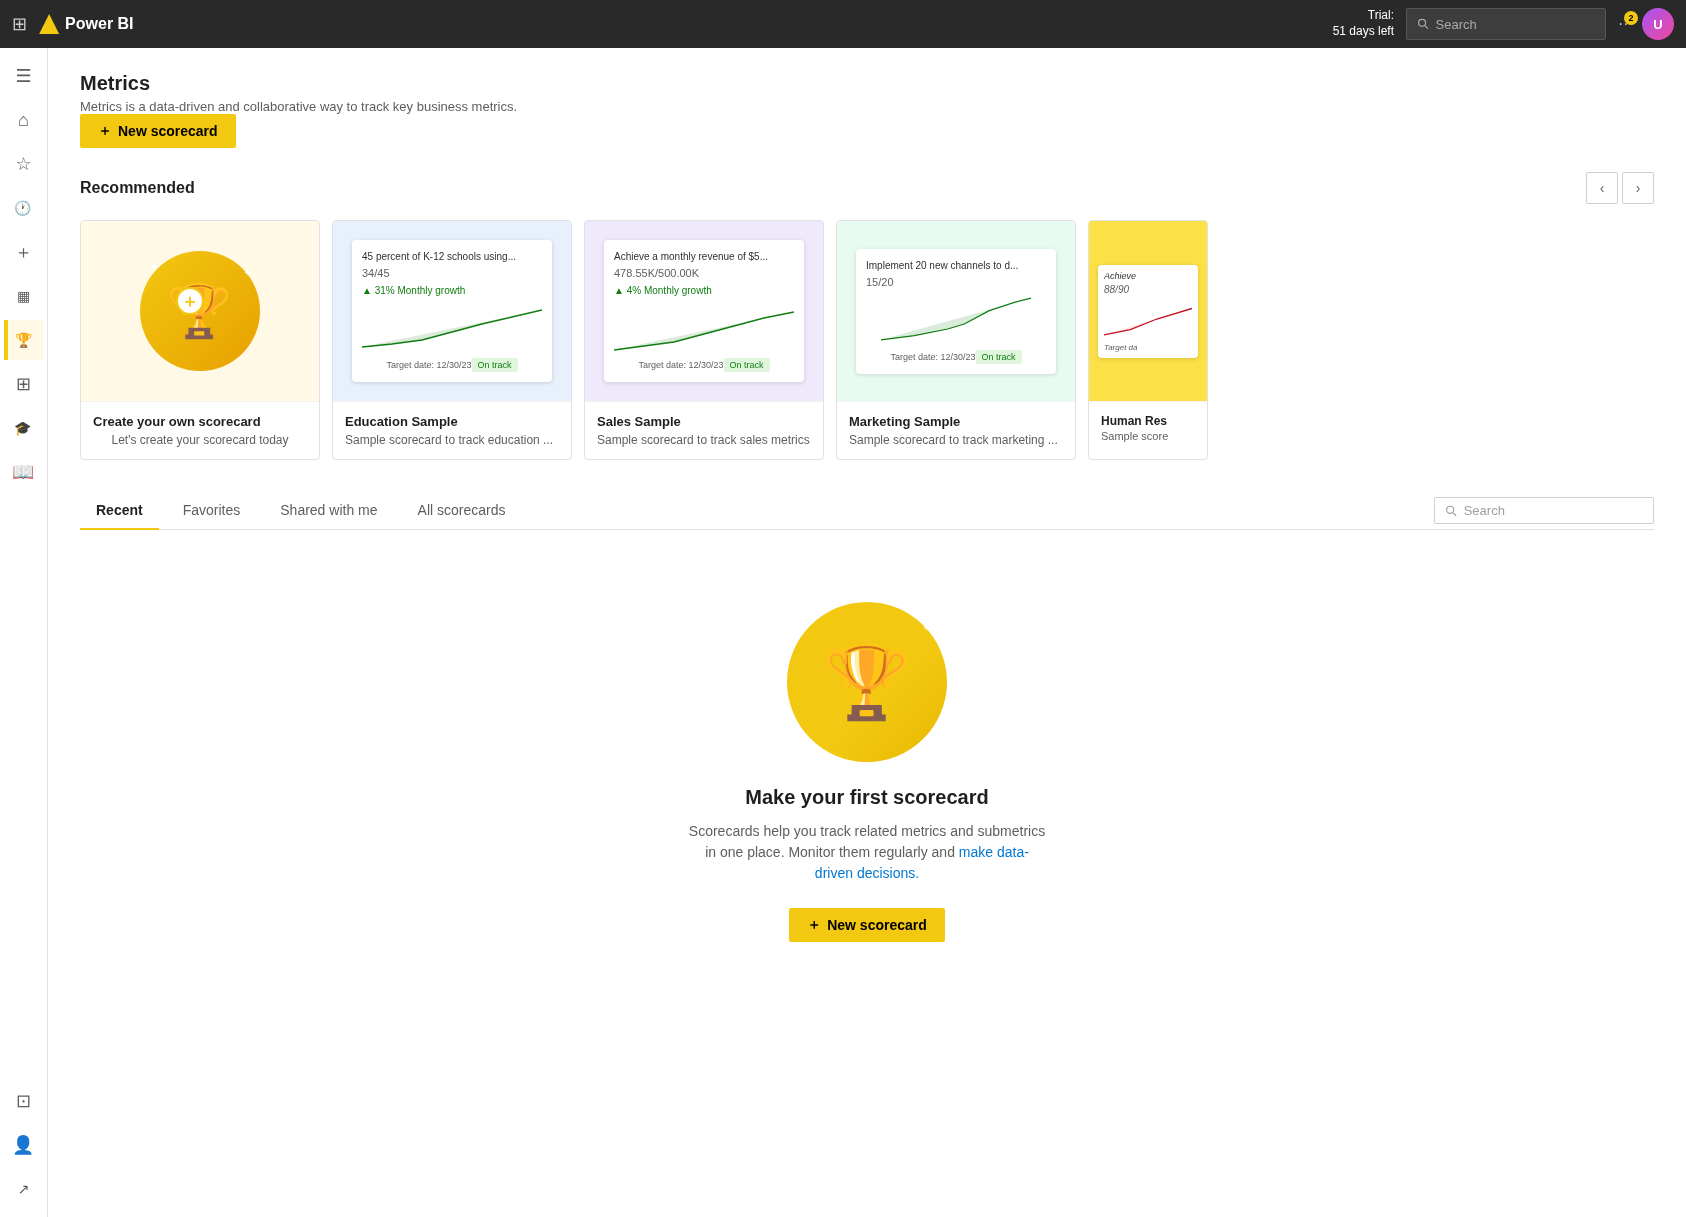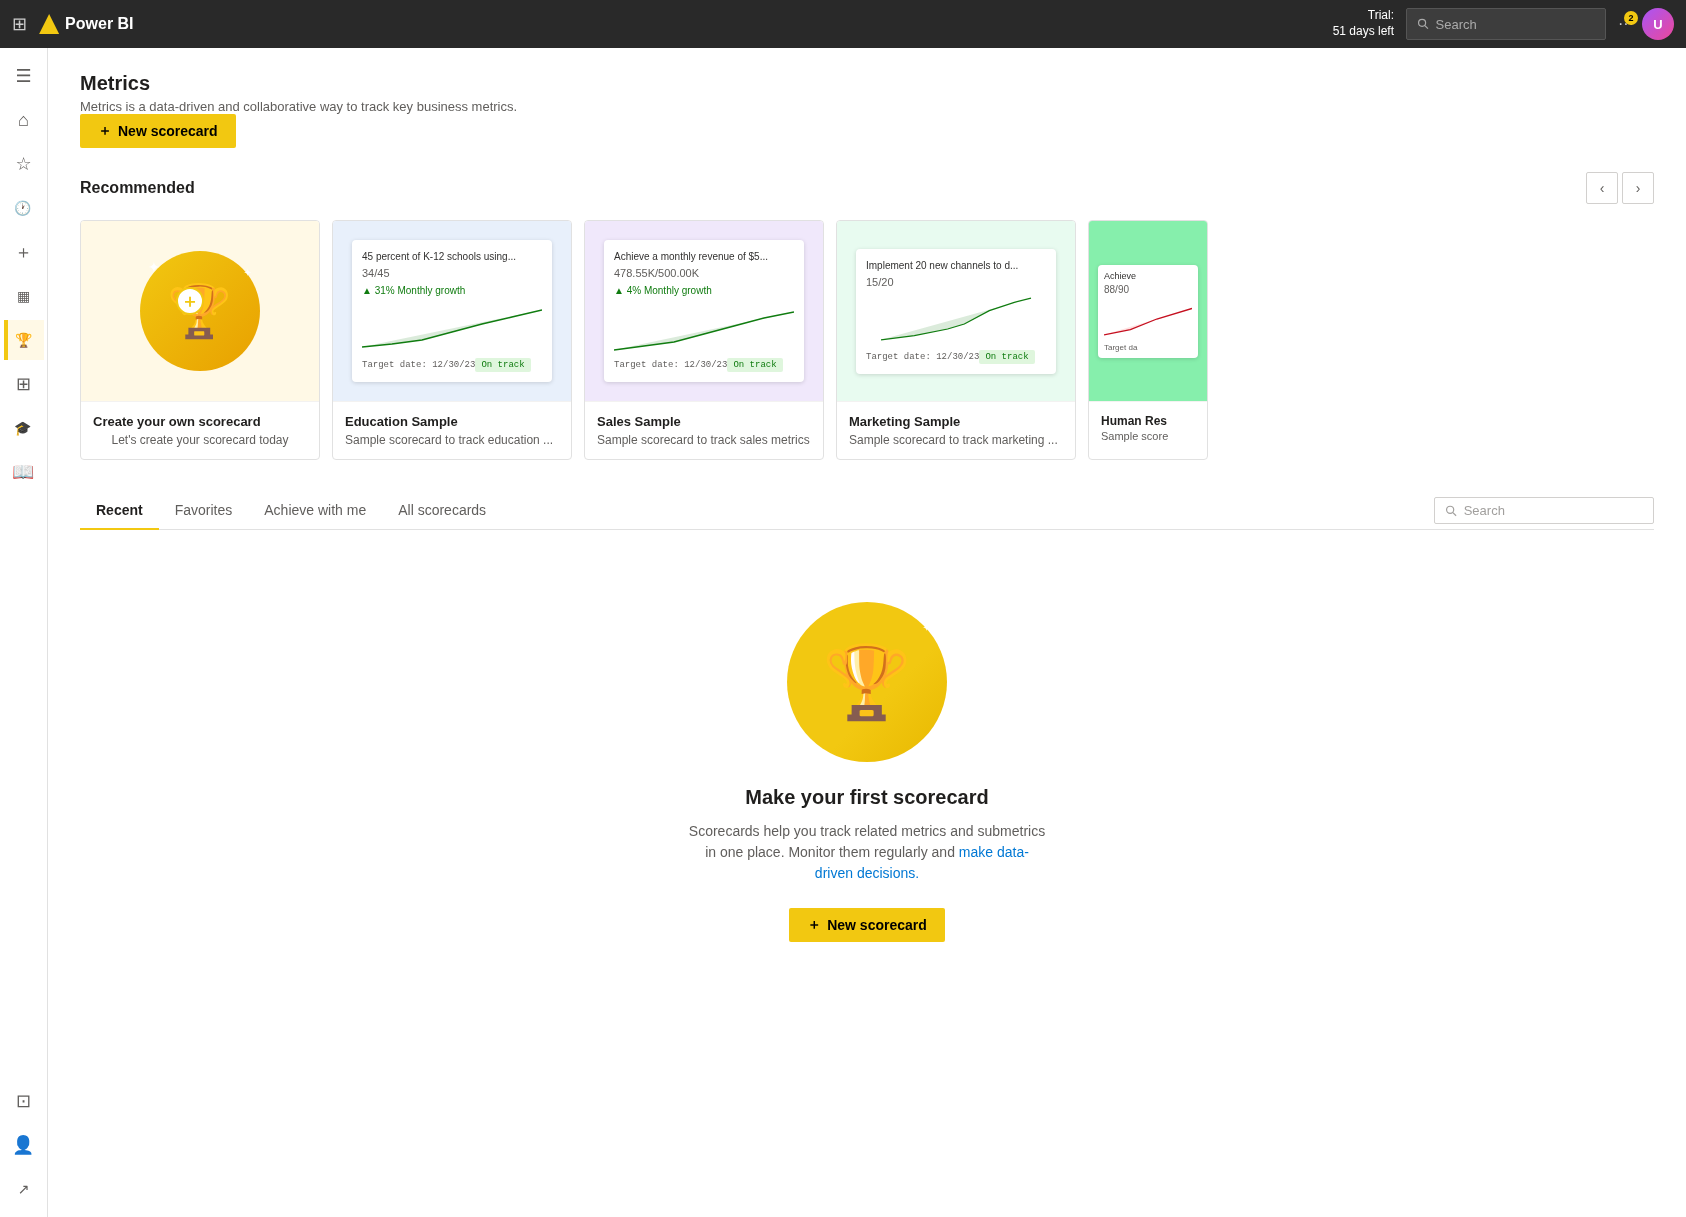--- a/index.html
+++ b/index.html
@@ -174,21 +174,21 @@
       display: flex;
       align-items: center;
       justify-content: center;
       position: relative;
       overflow: hidden;
     }
     .card-image-create { background: #fff9e6; }
     .card-image-edu { background: #e8f0fb; }
     .card-image-sales { background: #f0e8fb; }
     .card-image-mkt { background: #e8fbf0; }
-    .card-image-hr { background: #86efac; }
+    .card-image-hr { background: #fde047; font-style: italic; }
 
     
     .trophy-circle {
       width: 120px; height: 120px;
       border-radius: 50%;
       background: linear-gradient(135deg, #f2c811, #e8a000);
       display: flex; align-items: center; justify-content: center;
       position: relative;
     }
     .trophy-icon { font-size: 52px; }
@@ -217,21 +217,21 @@
       background: #fff;
       border-radius: 4px;
       padding: 10px;
       width: 200px;
       box-shadow: 0 1px 4px rgba(0,0,0,0.15);
     }
     .scorecard-mini-title { font-size: 10px; color: #323130; margin-bottom: 4px; font-weight: 500; line-height: 1.3; }
     .scorecard-mini-value { font-size: 11px; color: #605e5c; margin-bottom: 6px; }
     .scorecard-mini-growth { font-size: 10px; color: #107c10; display: flex; align-items: center; gap: 2px; margin-bottom: 6px; }
     .scorecard-mini-chart { height: 50px; }
-    .scorecard-mini-footer { display: flex; align-items: center; justify-content: flex-start; margin-top: 6px; font-family: Liberation Mono, monospace; }
+    .scorecard-mini-footer { display: flex; align-items: center; justify-content: center; margin-top: 6px; }
     .scorecard-mini-date { font-size: 9px; color: #605e5c; }
     .on-track-badge {
       background: #dff6dd;
       color: #107c10;
       font-size: 9px;
       padding: 2px 6px;
       border-radius: 2px;
       font-weight: 500;
     }
 
@@ -244,21 +244,21 @@
       color: #201f1e;
       border-top: 1px solid #f3f2f1;
     }
 
     
     .tabs-row {
       display: flex;
       align-items: center;
       border-bottom: 1px solid #e1e1e1;
       margin-bottom: 32px;
-      gap: 0;
+      gap: 8px;
     }
     .tab {
       padding: 10px 16px;
       font-size: 14px;
       color: #605e5c;
       cursor: pointer;
       border-bottom: 2px solid transparent;
       margin-bottom: -1px;
     }
     .tab.active {
@@ -487,21 +487,21 @@
           <div style="font-weight:600; font-size:12px; margin-bottom:2px;">Human Res</div>
           <div style="color:#605e5c; font-size:11px;">Sample score</div>
         </div>
       </div>
 
     </div>
 
     <div class="tabs-row">
       <div class="tab active">Recent</div>
       <div class="tab">Favorites</div>
-      <div class="tab">Achieve with me</div>
+      <div class="tab">Shared with me</div>
       <div class="tab">All scorecards</div>
       <div class="tabs-search">
         <svg class="search-icon-svg" viewBox="0 0 16 16" fill="none">
           <circle cx="6.5" cy="6.5" r="4.5" stroke="#a19f9d" stroke-width="1.5"></circle>
           <line x1="10" y1="10" x2="14" y2="14" stroke="#a19f9d" stroke-width="1.5"></line>
         </svg>
         <input type="text" placeholder="Search" style="">
       </div>
     </div>
 

